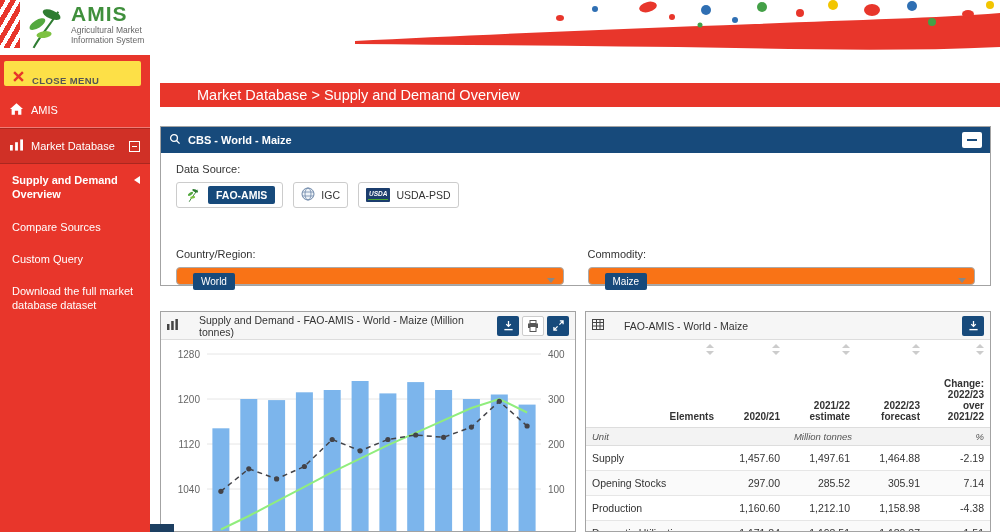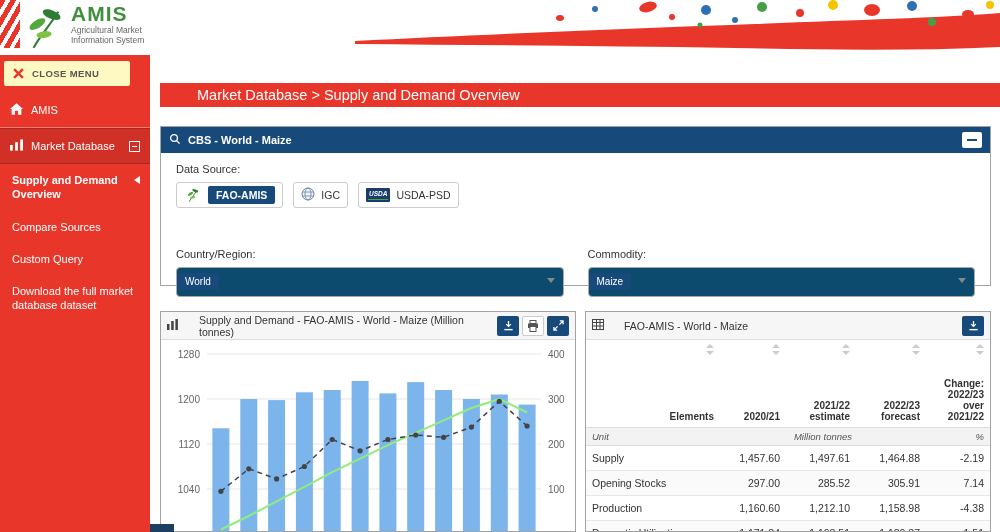--- a/index.html
+++ b/index.html
@@ -10,22 +10,22 @@
   .header{position:absolute;left:0;top:0;width:1000px;height:55px;background:#fff;z-index:3}
   .corner-stripes{position:absolute;left:0;top:0;width:20px;height:48px;
     background:repeating-linear-gradient(120deg,#e8362b 0 5px,#fff 5px 9px)}
   .logo{position:absolute;left:26px;top:3px;display:flex;gap:7px;cursor:pointer}
   .logo-title{font-size:21px;font-weight:bold;color:#3f8f3c;letter-spacing:1px;line-height:1.05}
   .logo-sub{font-size:8.5px;color:#666;line-height:1.2;white-space:pre-line}
   .wave{position:absolute;right:0;top:0;width:645px;height:55px}
 
   
   .sidebar{position:absolute;left:0;top:55px;width:150px;height:477px;background:#e8362b;color:#fff}
-  .close-btn{position:absolute;left:4px;top:6px;width:126px;height:25px;background:#fef9c3;border-radius:2px;
-    display:flex;align-items:center;gap:8px;padding:0 9px;cursor:pointer}
+  .close-btn{position:absolute;left:4px;top:6px;width:137px;height:25px;background:#fde047;border-radius:2px;
+    display:flex;align-items:flex-end;gap:8px;padding:0 9px;cursor:pointer}
   .close-label{font-size:9.5px;font-weight:bold;color:#555;letter-spacing:.4px}
   .side-menu{position:absolute;left:0;top:38px;width:150px}
   .side-item{display:flex;align-items:center;gap:8px;padding:10px 10px;font-size:11px;color:#fff;cursor:pointer}
   .side-home{border-bottom:1px solid rgba(255,255,255,.35)}
   .side-section{font-weight:normal;background:rgba(0,0,0,.10);
     border-top:1px solid rgba(0,0,0,.18);border-bottom:1px solid rgba(0,0,0,.18)}
   .minus-box{margin-left:auto;width:11px;height:11px;border:1px solid #fff;position:relative;flex:0 0 auto}
   .minus-box span{position:absolute;left:2px;right:2px;top:4px;height:1px;background:#fff}
   .sub-item{display:flex;align-items:flex-start;gap:6px;padding:9px 10px 9px 12px;font-size:11px;
     line-height:1.3;color:#fff;cursor:pointer}
@@ -48,22 +48,22 @@
   .field-label{font-size:11px;color:#333;margin-bottom:7px}
   .source-row{display:flex;gap:10px;margin-bottom:40px}
   .src-btn{display:flex;align-items:center;gap:6px;height:26px;padding:0 7px;background:#fff;
     border:1px solid #ccc;border-radius:3px;font-size:10.5px;color:#333;cursor:pointer}
   .src-btn .sel{background:#174a7b;color:#fff;font-weight:bold;padding:3px 8px;border-radius:2px}
   .usda-box{font-size:6.5px;font-weight:bold;font-style:italic;color:#fff;background:#1b3d6d;
     padding:3px 3px 4px;border-radius:1px;position:relative;line-height:1}
   .usda-box i{position:absolute;left:2px;right:2px;bottom:1.5px;height:1.5px;background:#4ca832}
   .dd-row{display:flex;gap:24px}
   .dd-col{width:388px}
-  .select-box{position:relative;height:30px;border:1px solid #aaa;border-radius:4px;background:#0c4a6e;
-    padding:3px 22px 3px 0;cursor:pointer}
+  .select-box{position:relative;height:18px;border:1px solid #aaa;border-radius:4px;background:#f97316;
+    padding:3px 22px 3px 16px;cursor:pointer}
   .pill{display:inline-block;background:#174a7b;color:#fff;font-size:10px;padding:3px 8px;border-radius:2px;cursor:pointer}
   .dd-arrow{position:absolute;right:8px;top:10px;width:0;height:0;
     border-left:4px solid transparent;border-right:4px solid transparent;border-top:5px solid #888}
 
   .panel-gray-head{height:28px;background:#f6f6f6;border-bottom:1px solid #ddd;display:flex;
     align-items:center;gap:20px;padding:0 6px;font-size:10.5px;color:#333}
   .head-btns{margin-left:auto;display:flex;gap:3px}
   .ic-btn{width:22px;height:20px;border-radius:2px;display:flex;align-items:center;justify-content:center;cursor:pointer}
   .ic-btn.blue{background:#174a7b}
   .ic-btn.white{background:#fff;border:1px solid #ccc}

